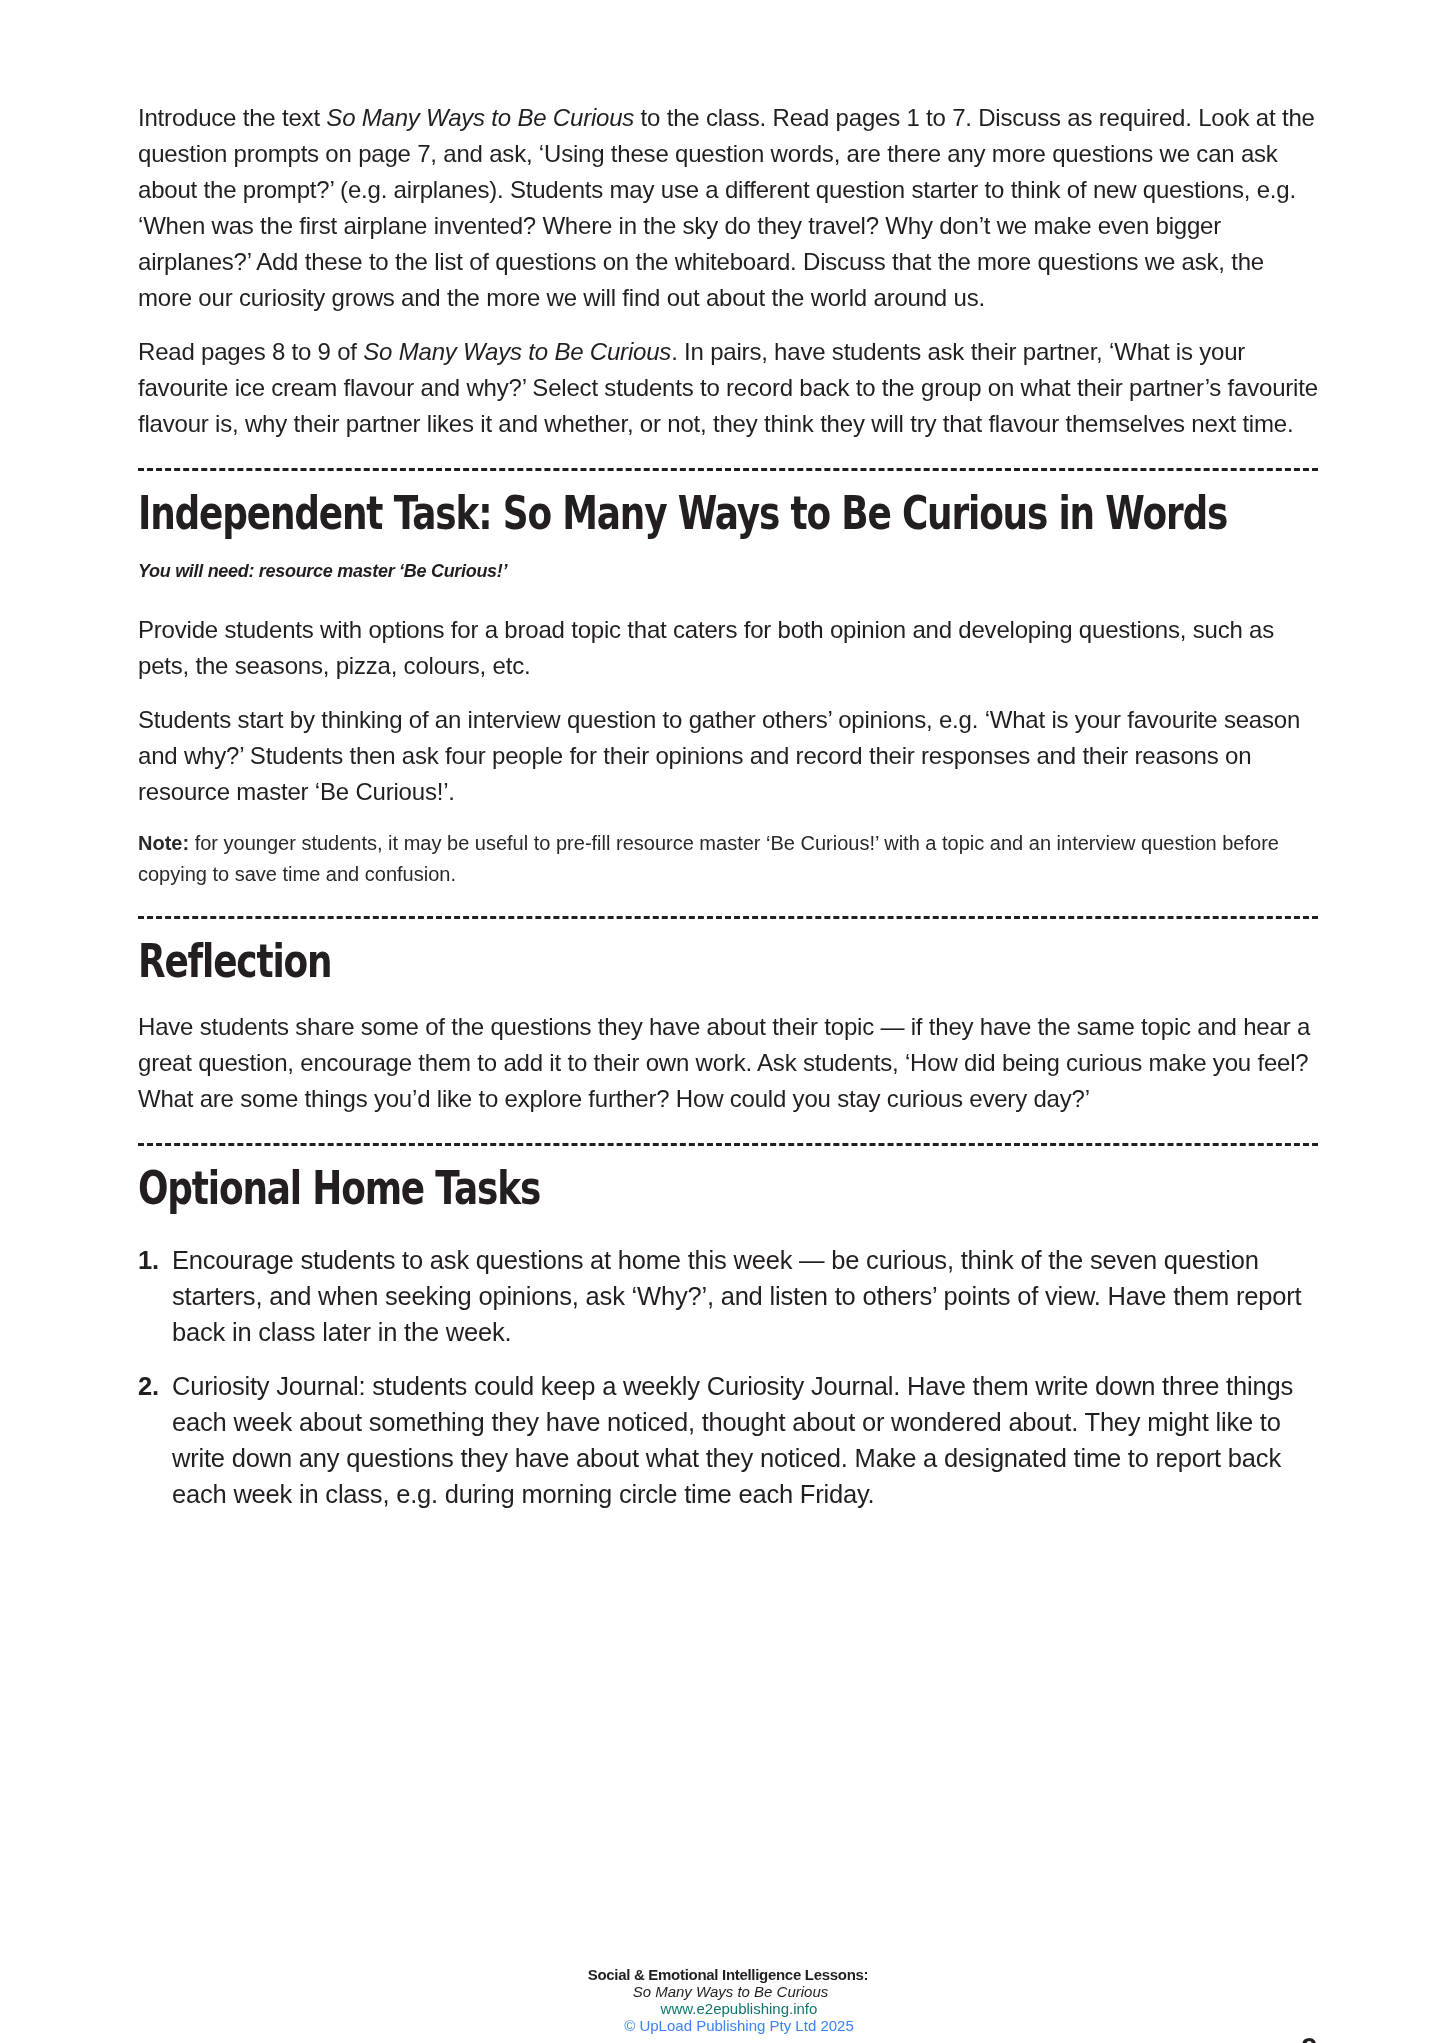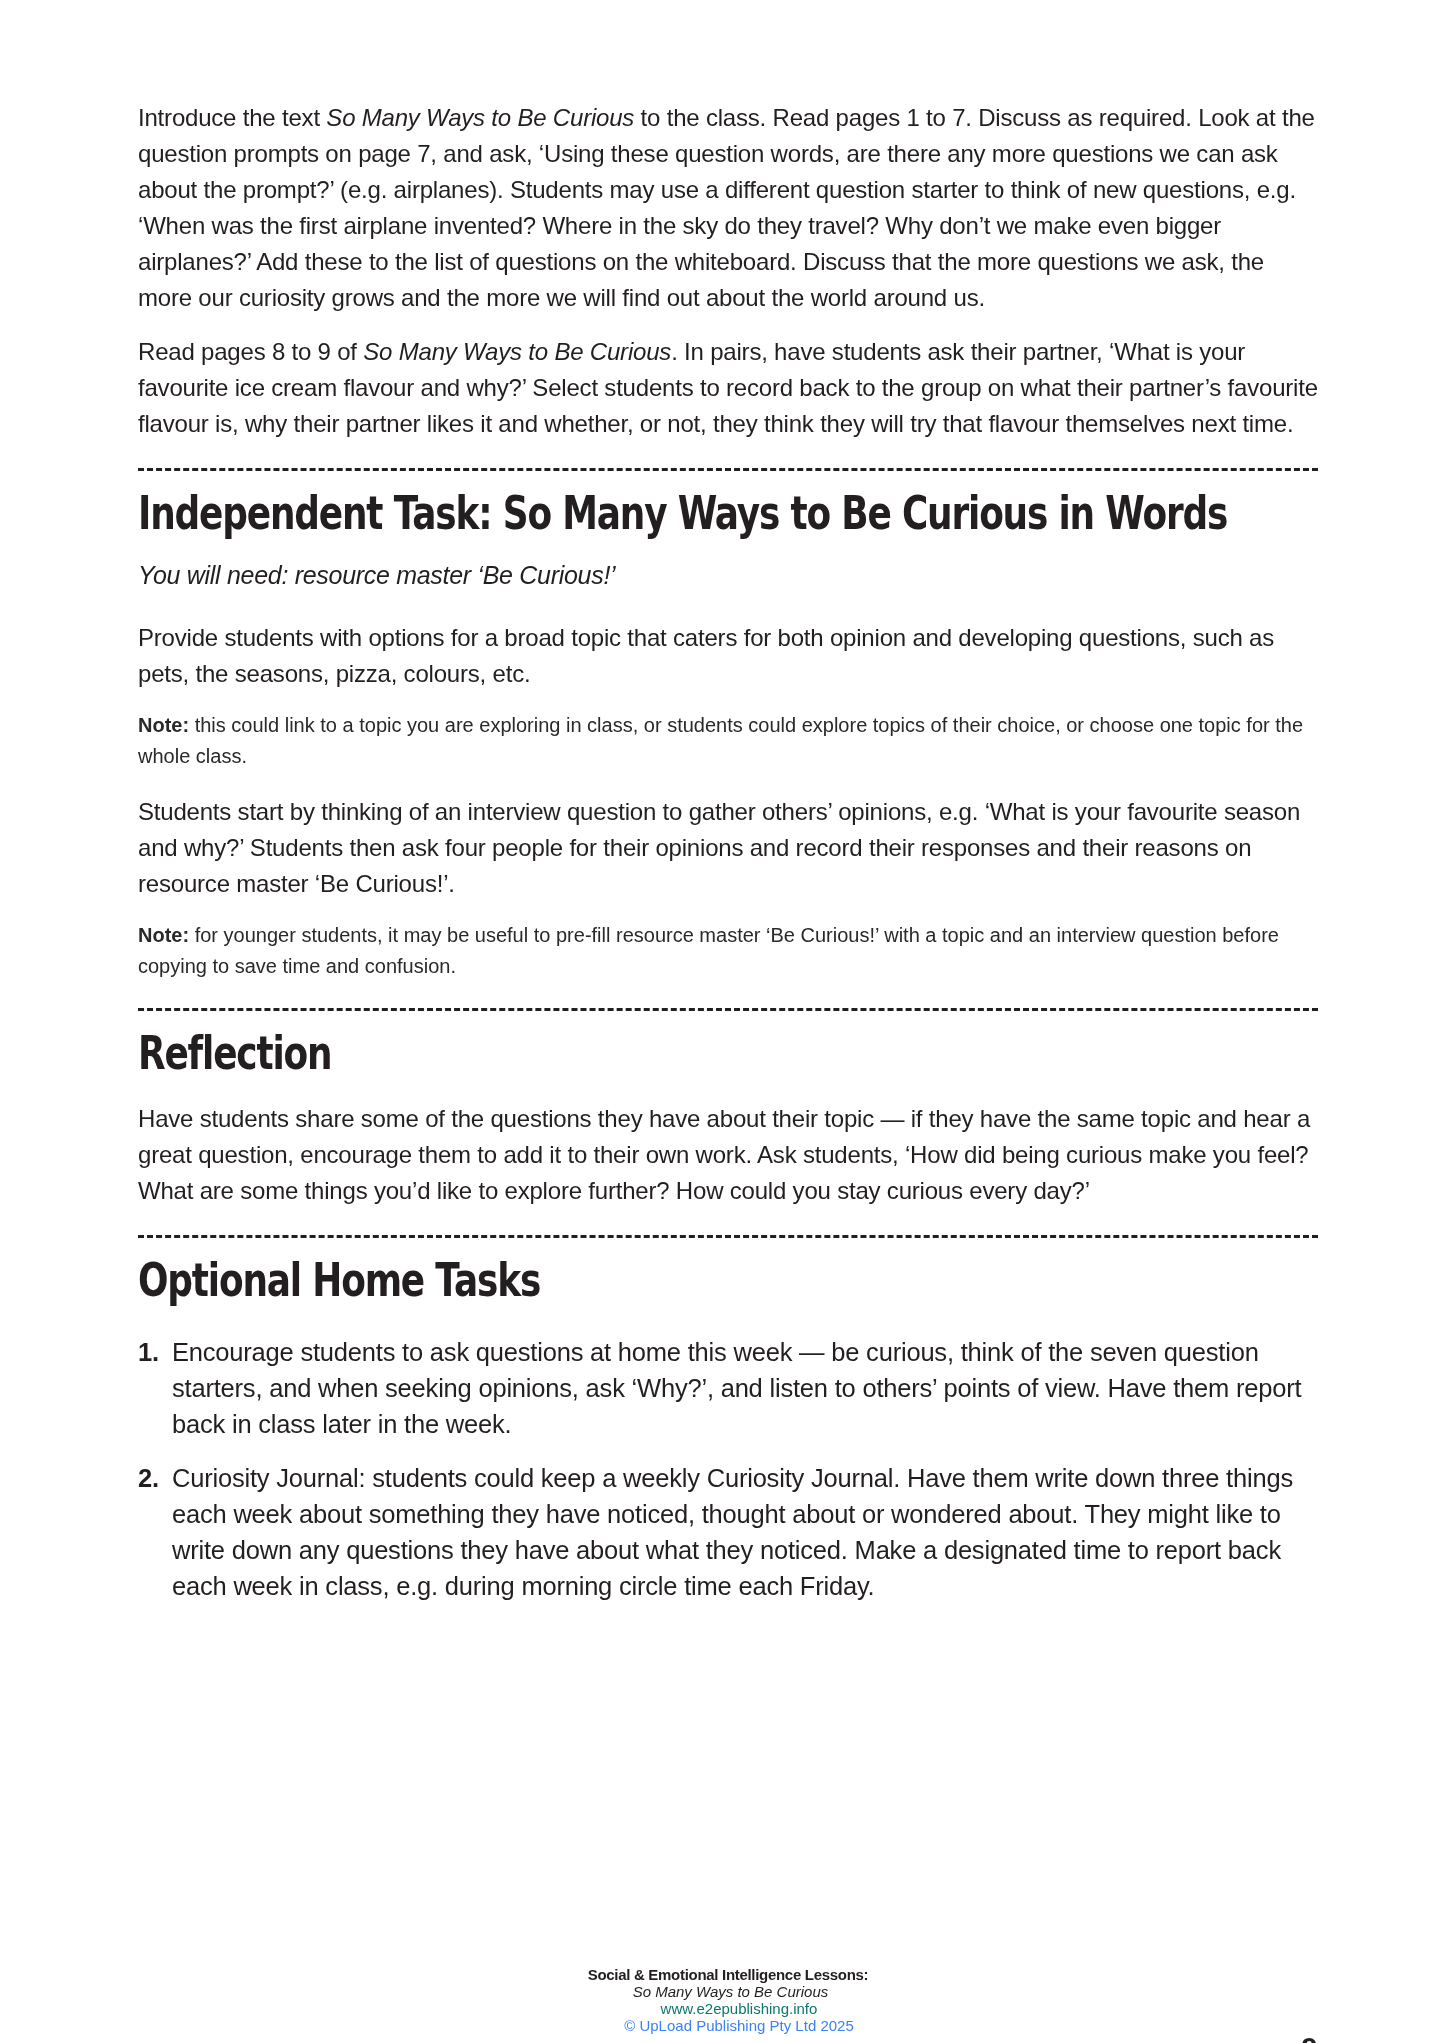--- a/index.html
+++ b/index.html
@@ -35,22 +35,22 @@
       font-weight: bold;
       font-size: 46px;
       line-height: 60px;
       margin: 0 0 18px 0;
       letter-spacing: -1.5px;
       transform: scaleX(0.78);
       transform-origin: left center;
       white-space: nowrap;
     }
     .need {
-      font-size: 25px;
-      font-weight: normal;
+      font-size: 18px;
+      font-weight: bold;
       font-style: italic;
       margin: 12px 0 30px 0;
       letter-spacing: -0.3px;
     }
     p.note {
       font-size: 20px;
       line-height: 31px;
       margin: 0 0 22px 0;
       color: #2b2829;
     }
@@ -105,21 +105,20 @@
 
   <p class="body"><span>Read pages 8 to 9 of </span><em>So Many Ways to Be Curious</em><span>. In pairs, have students ask their partner, ‘What is your favourite ice cream flavour and why?’ Select students to record back to the group on what their partner’s favourite flavour is, why their partner likes it and whether, or not, they think they will try that flavour themselves next time.</span></p>
 
   <div class="divider"></div>
 
   <h2 class="heading">Independent Task: So Many Ways to Be Curious in Words</h2>
   <div class="need">You will need: resource master ‘Be Curious!’</div>
 
   <p class="body">Provide students with options for a broad topic that caters for both opinion and developing questions, such as pets, the seasons, pizza, colours, etc.</p>
 
-  <p class="note"><strong>Note:</strong><span> this could link to a topic you are exploring in class, or students could explore topics of their choice, or choose one topic for the whole class.</span></p>
 
   <p class="body">Students start by thinking of an interview question to gather others’ opinions, e.g. ‘What is your favourite season and why?’ Students then ask four people for their opinions and record their responses and their reasons on resource master ‘Be Curious!’.</p>
 
 
   <p class="note"><strong>Note:</strong><span> for younger students, it may be useful to pre-fill resource master ‘Be Curious!’ with a topic and an interview question before copying to save time and confusion.</span></p>
 
   <div class="divider"></div>
 
   <h2 class="heading">Reflection</h2>
 

